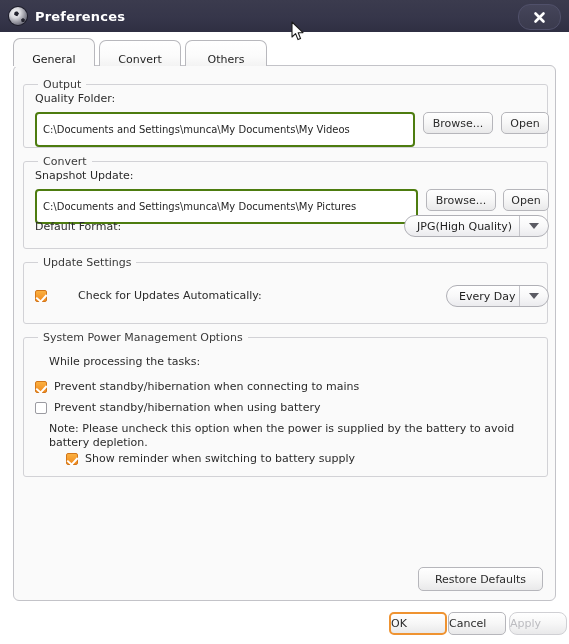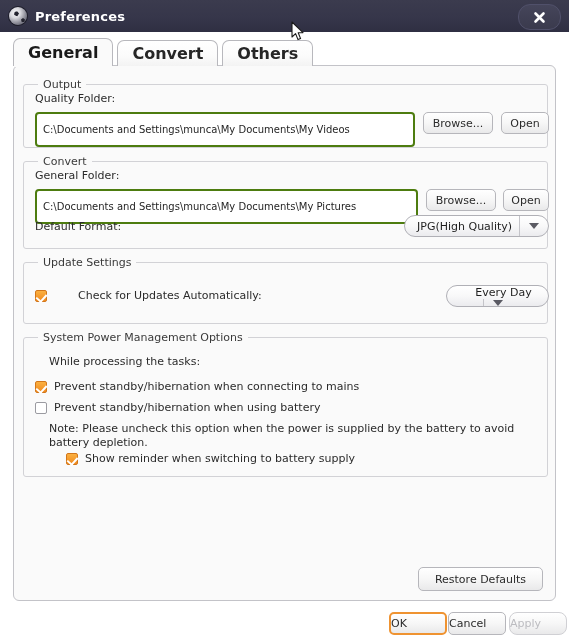--- a/index.html
+++ b/index.html
@@ -49,27 +49,26 @@
   }
   .close-btn svg{display:block;}
 
   
   .tabs{
     position:absolute;left:13px;top:38px;height:28px;
     display:flex;align-items:flex-end;gap:4px;z-index:3;
   }
   .tab{
     height:26px;min-width:82px;padding:0 14px;
-    display:flex;align-items:center;justify-content:center;
+    display:flex;align-items:flex-end;justify-content:center;
     border:1px solid #b8b8bd;border-bottom:none;
     border-radius:7px 7px 0 0;
     background:linear-gradient(180deg,#ffffff 0%,#fbfbfb 60%,#f3f3f3 100%);
-    font-size:16px;color:#262626;cursor:pointer;
+    font-size:11px;color:#262626;cursor:pointer;
     box-sizing:border-box;
-    font-weight:bold;
   }
   .tab.active{
     background:#fafafa;
     border-color:#b8b8bd;
     height:28px;
     position:relative;z-index:4;
     color:#1a1a1a;
   }
   .tab.active:after{
     content:"";position:absolute;left:0;right:0;bottom:-1px;height:2px;background:#fafafa;
@@ -218,21 +217,21 @@
     <div class="btn" style="left:399px;top:27px;width:70px;">
       <span>Browse...</span>
     </div>
     <div class="btn" style="left:477px;top:27px;width:48px;">
       <span>Open</span>
     </div>
   </div>
 
   <div class="group g-snapshot">
     <div class="group-title">Convert</div>
-    <div class="lbl" style="left:11px;top:7px;">General Folder:</div>
+    <div class="lbl" style="left:11px;top:7px;">Snapshot Update:</div>
     <input class="tinput" style="left: 11px; top: 27px; width: 383px;" type="text" value="C:\Documents and Settings\munca\My Documents\My Pictures">
     <div class="btn" style="left:402px;top:27px;width:70px;">
       <span>Browse...</span>
     </div>
     <div class="btn" style="left:479px;top:27px;width:46px;">
       <span>Open</span>
     </div>
     <div class="lbl" style="left:11px;top:58px;">Default Format:</div>
     <div class="combo" style="left:380px;top:53px;width:145px;">
       <div class="cval">JPG(High Quality)</div>
@@ -241,21 +240,21 @@
         </div>
     </div>
   </div>
 
   <div class="group g-update">
     <div class="group-title">Update Settings</div>
     <div class="cbrow" style="left:11px;top:26px;gap:24px;">
       <span class="cbox on"></span>
       <span>Check for Updates Automatically:</span>
     </div>
-    <div class="combo" style="left:422px;top:22px;width:103px;flex-direction:column;">
+    <div class="combo" style="left:422px;top:22px;width:103px;">
       <div class="cval">Every Day</div>
       <div class="carrow">
           <i></i>
         </div>
     </div>
   </div>
 
   <div class="group g-power">
     <div class="group-title">System Power Management Options</div>
     <div class="lbl" style="left:25px;top:17px;">While processing the tasks:</div>

